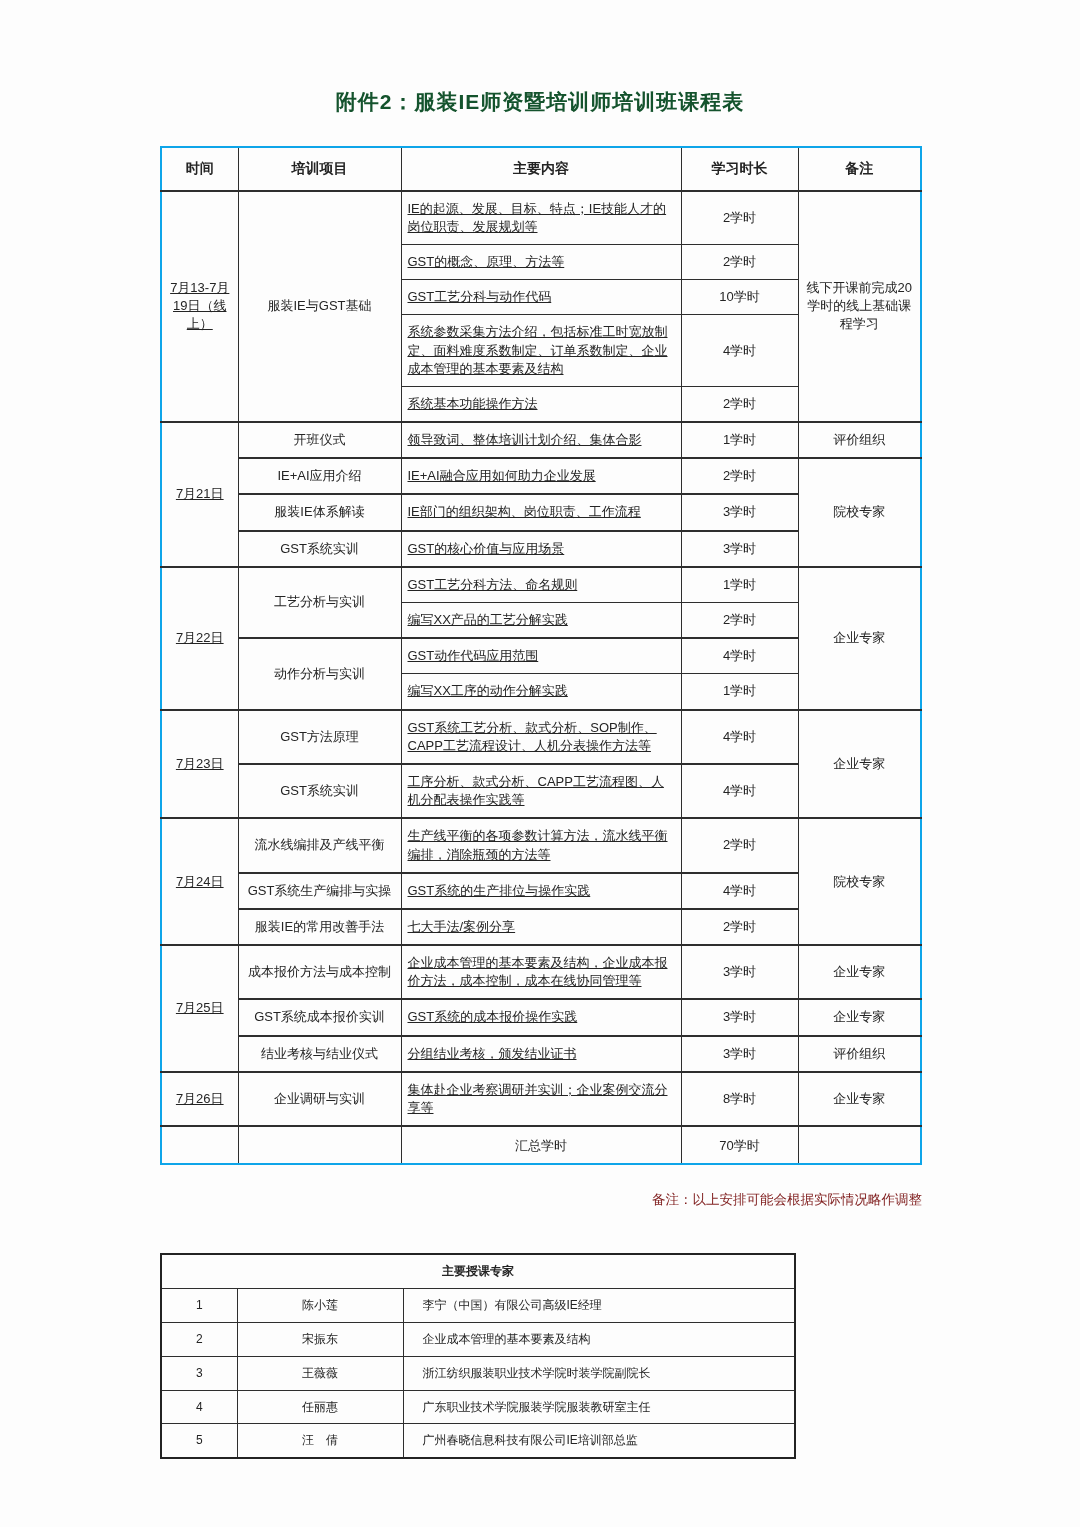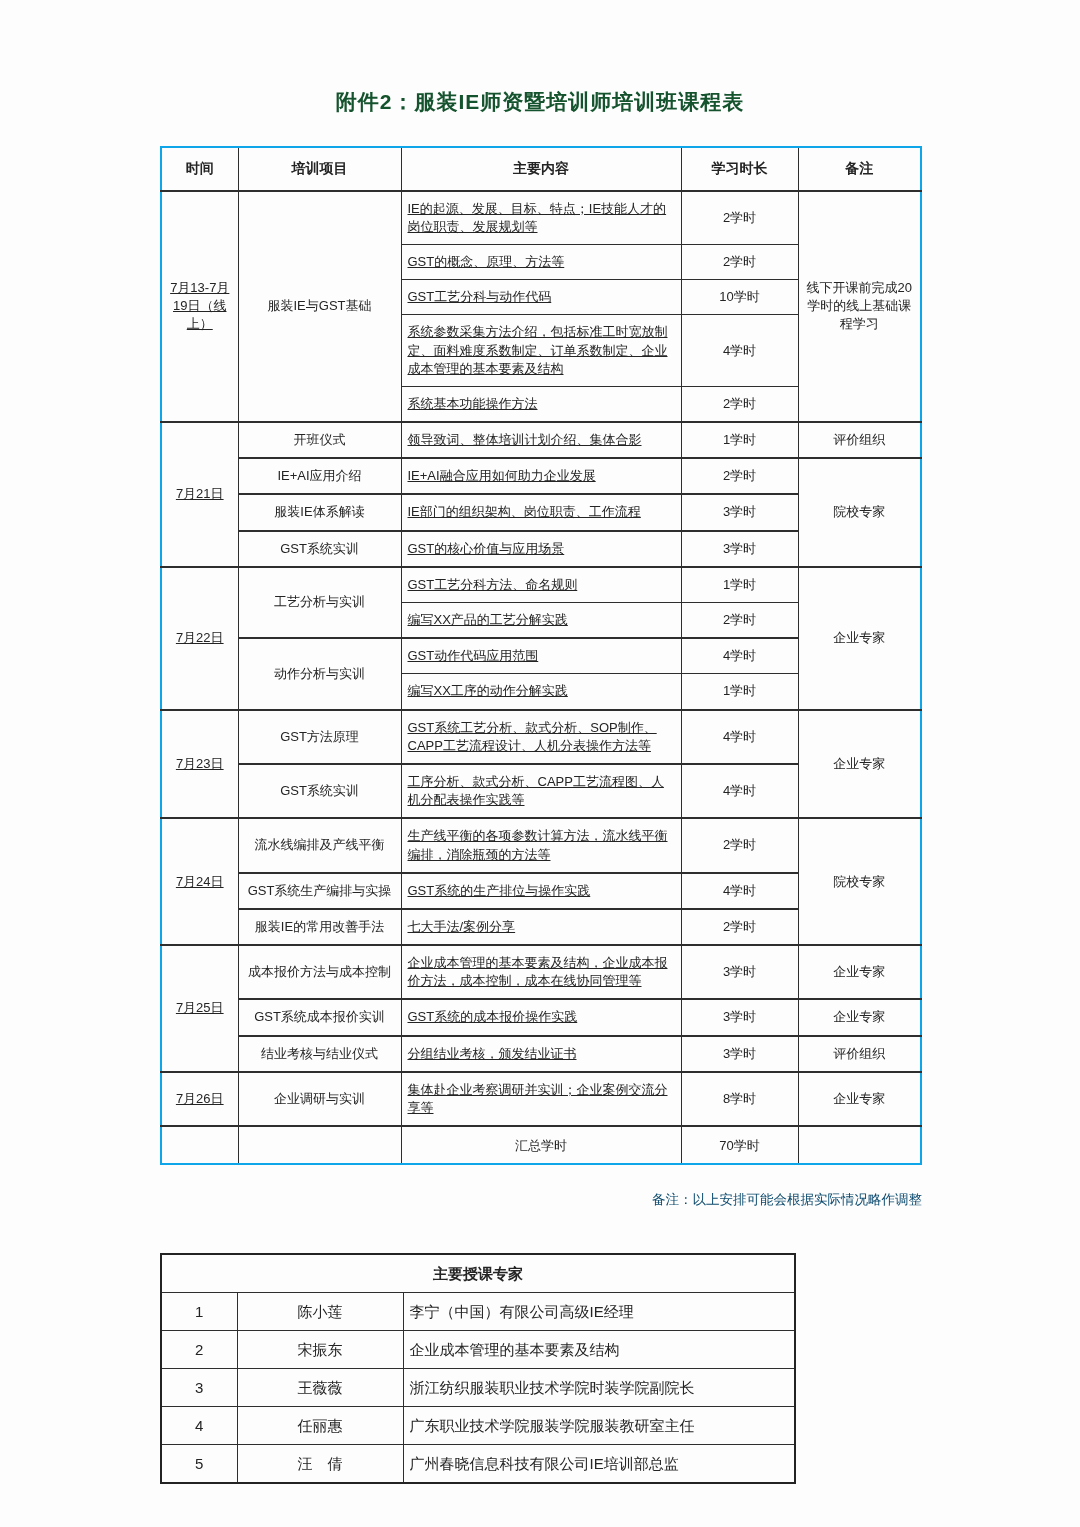--- a/index.html
+++ b/index.html
@@ -55,36 +55,36 @@
   .cell-left   { text-align: left; text-decoration: underline; }
   td.date-cell { padding-left: 3px; padding-right: 3px; text-decoration: underline; }
   td.note-cell { padding-left: 4px; padding-right: 4px; border-radius: 22px; }
   tr.total-row td { padding-top: 10px; }
   
   .footnote {
     width: 762px;
     margin: 26px 0 8px 160px;
     text-align: right;
     font-size: 13.5px;
-    color: #0c4a6e;
+    color: #7f1d1d;
   }
   
   table.experts {
     border-collapse: collapse;
     table-layout: fixed;
     width: 634px;
     margin: 44px 0 0 160px;
     border: 2px solid #232323;
   }
   table.experts th,
   table.experts td {
     border: 1px solid #2e2e2e;
-    font-size: 15px;
+    font-size: 12px;
     line-height: 1.4;
-    padding: 8px 6px;
+    padding: 8px 19px;
     vertical-align: middle;
     background: #fdfdfd;
   }
   th.experts-title {
     font-size: 18px;
     font-weight: 700;
     text-align: center;
     padding: 10px 4px;
     border-bottom-width: 2px;
   }

